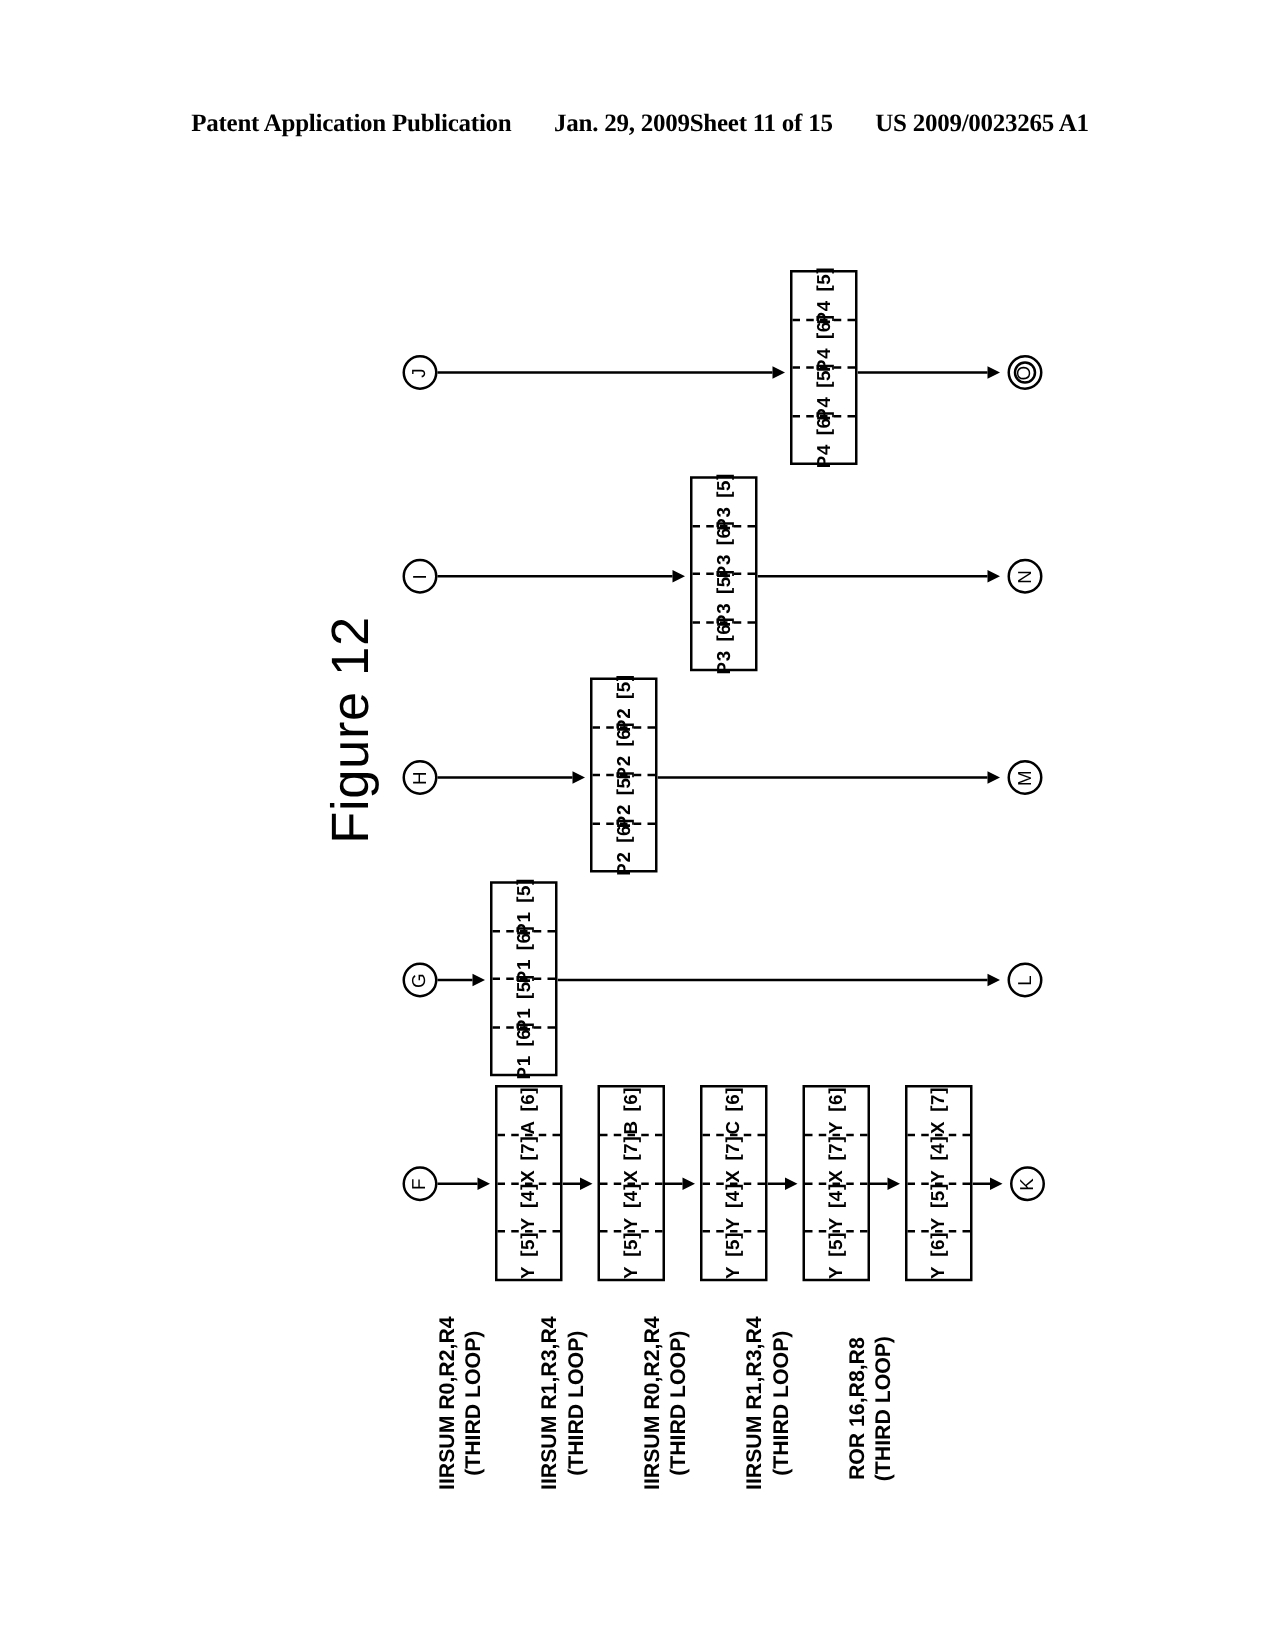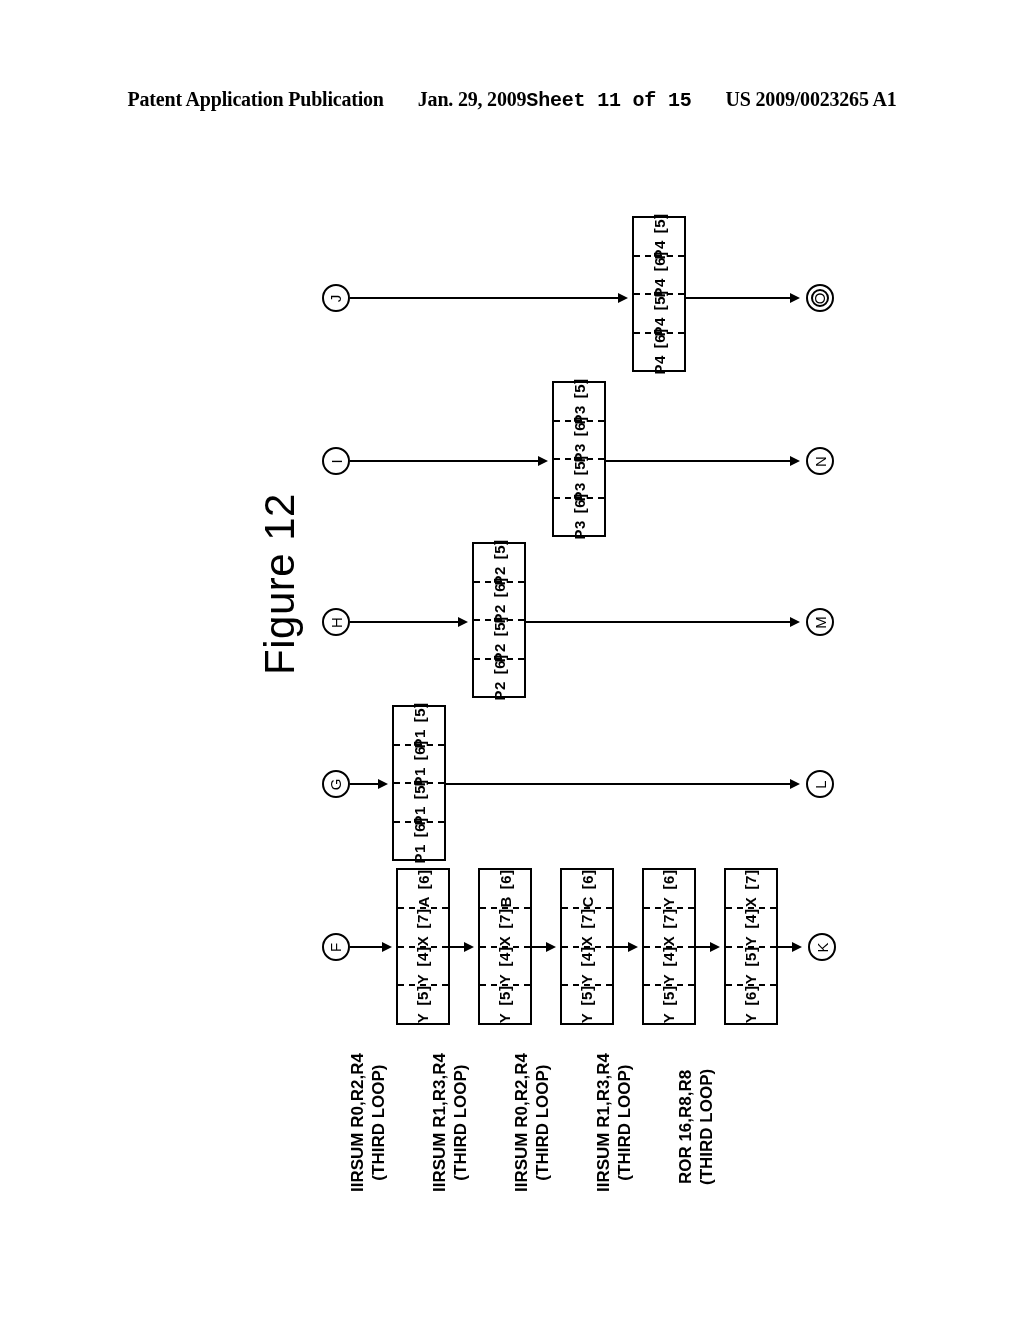--- a/index.html
+++ b/index.html
@@ -20,21 +20,21 @@
     text-align:center;
     font-family:"Liberation Serif", serif;
     font-weight:bold;
     font-size:20px;
     letter-spacing:-0.2px;
     white-space:nowrap;
   }
   .hdr span{display:inline-block;}
   .hdr .h1{margin-right:34px;}
   .hdr .h2{}
-  .hdr .h3{margin-right:34px;font-family:Liberation Mono, monospace;}
+  .hdr .h3{margin-right:34px;}
 
   
   .figtitle{
     position:absolute;
     left:150px;top:560px;
     width:260px;
     transform:rotate(-90deg);
     transform-origin:center center;
     text-align:center;
     font-size:42px;

